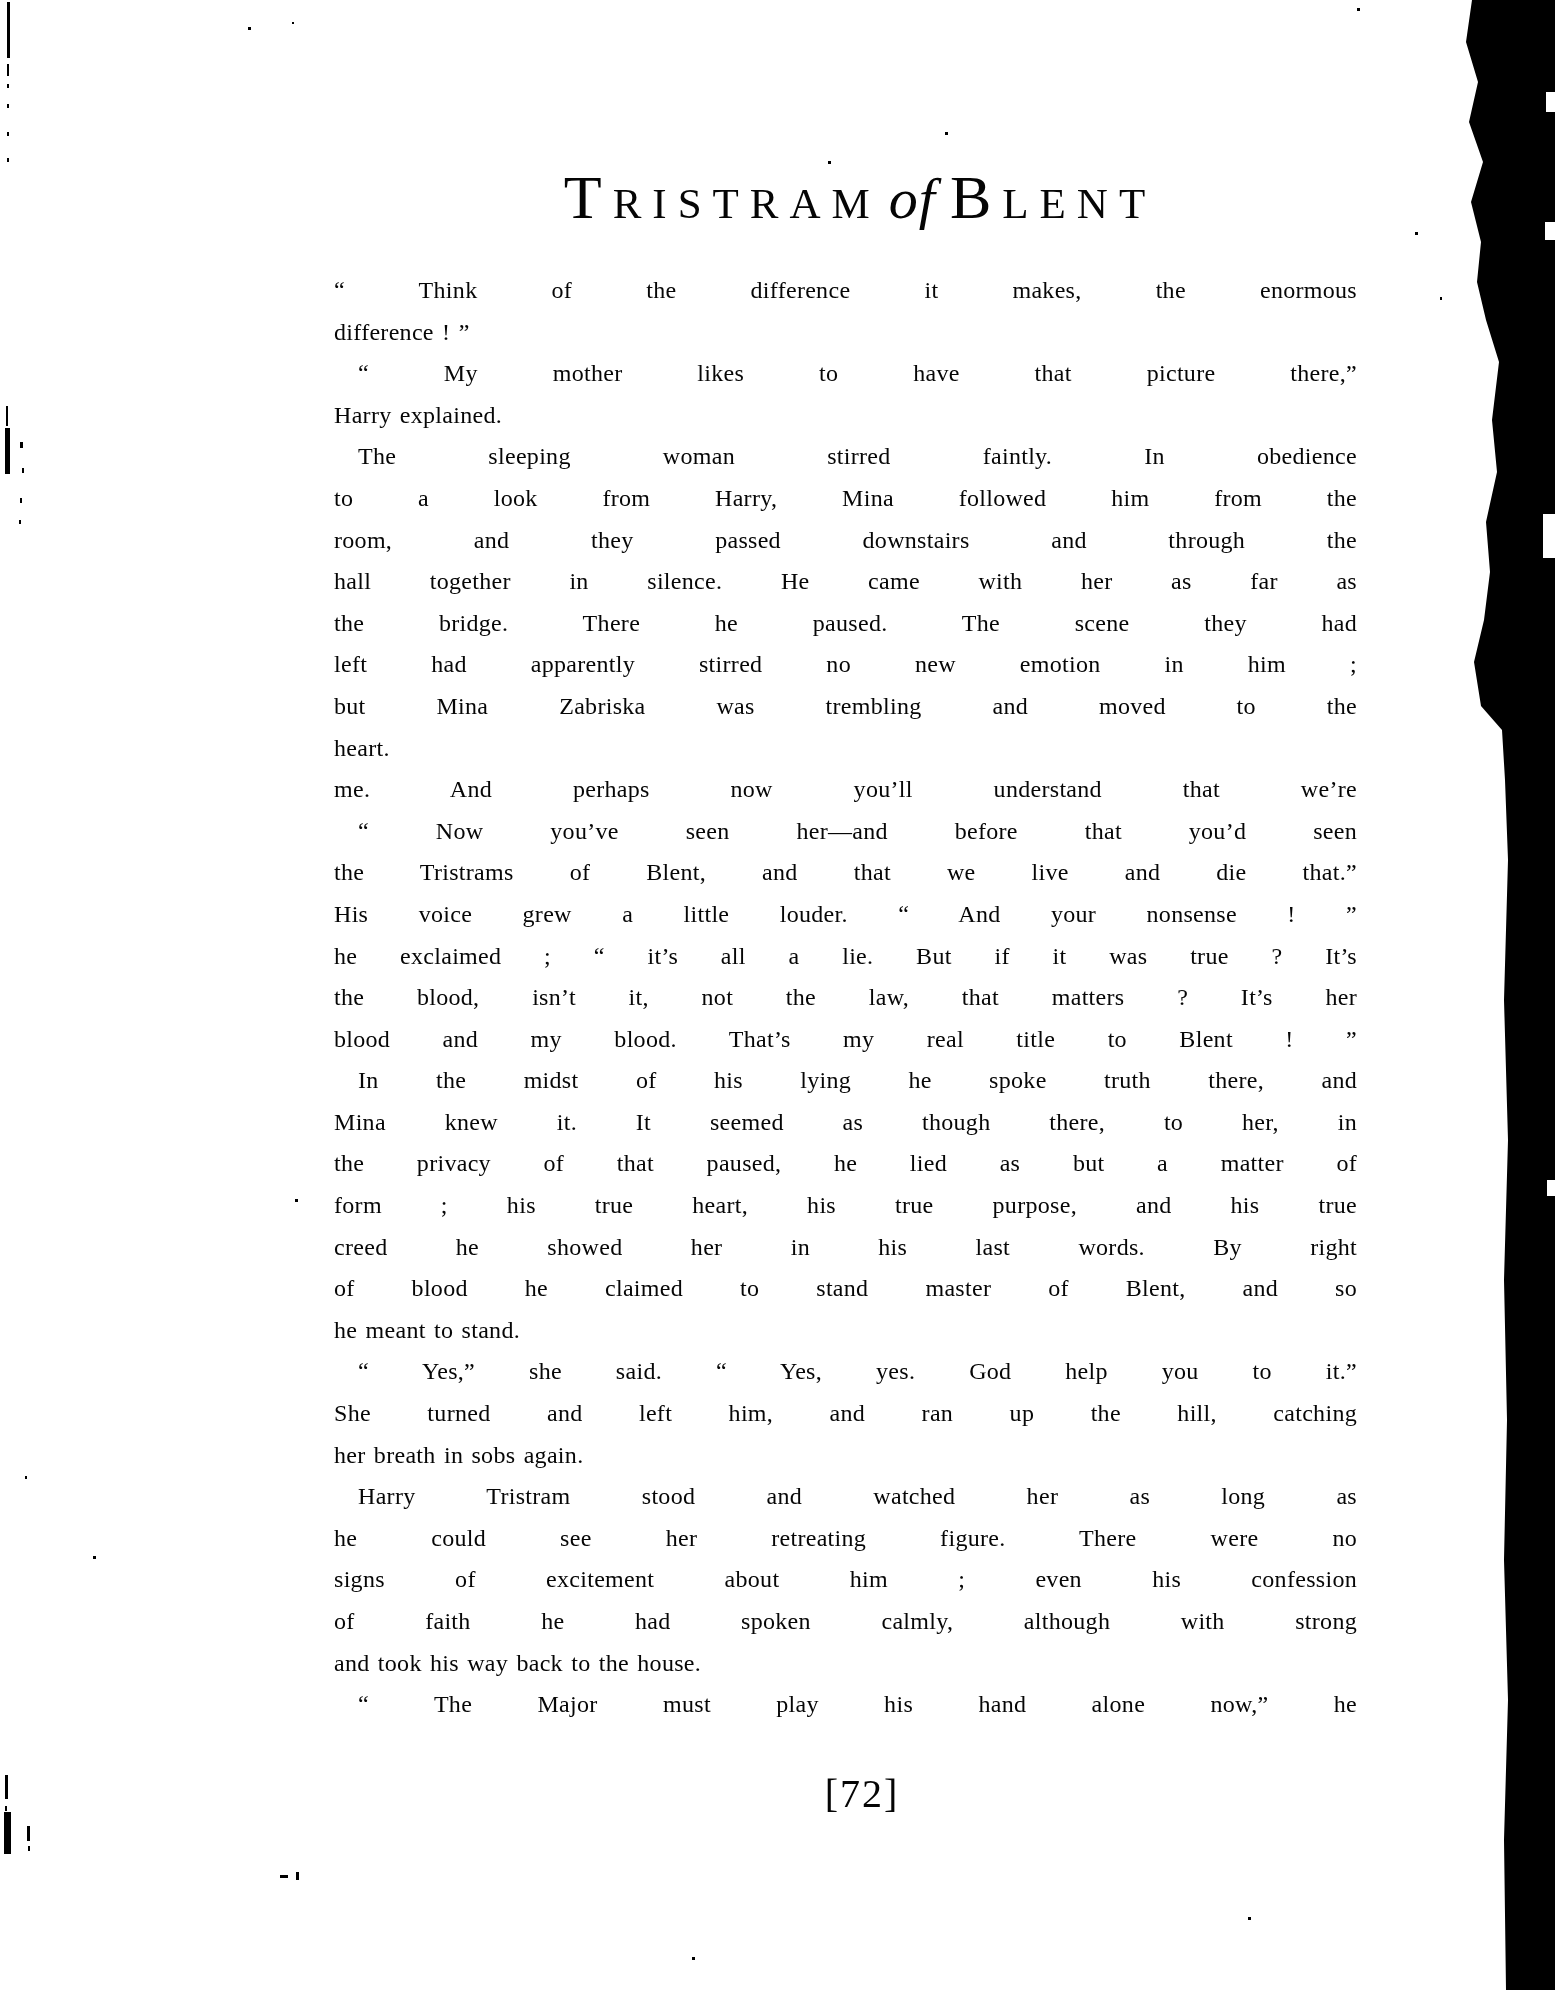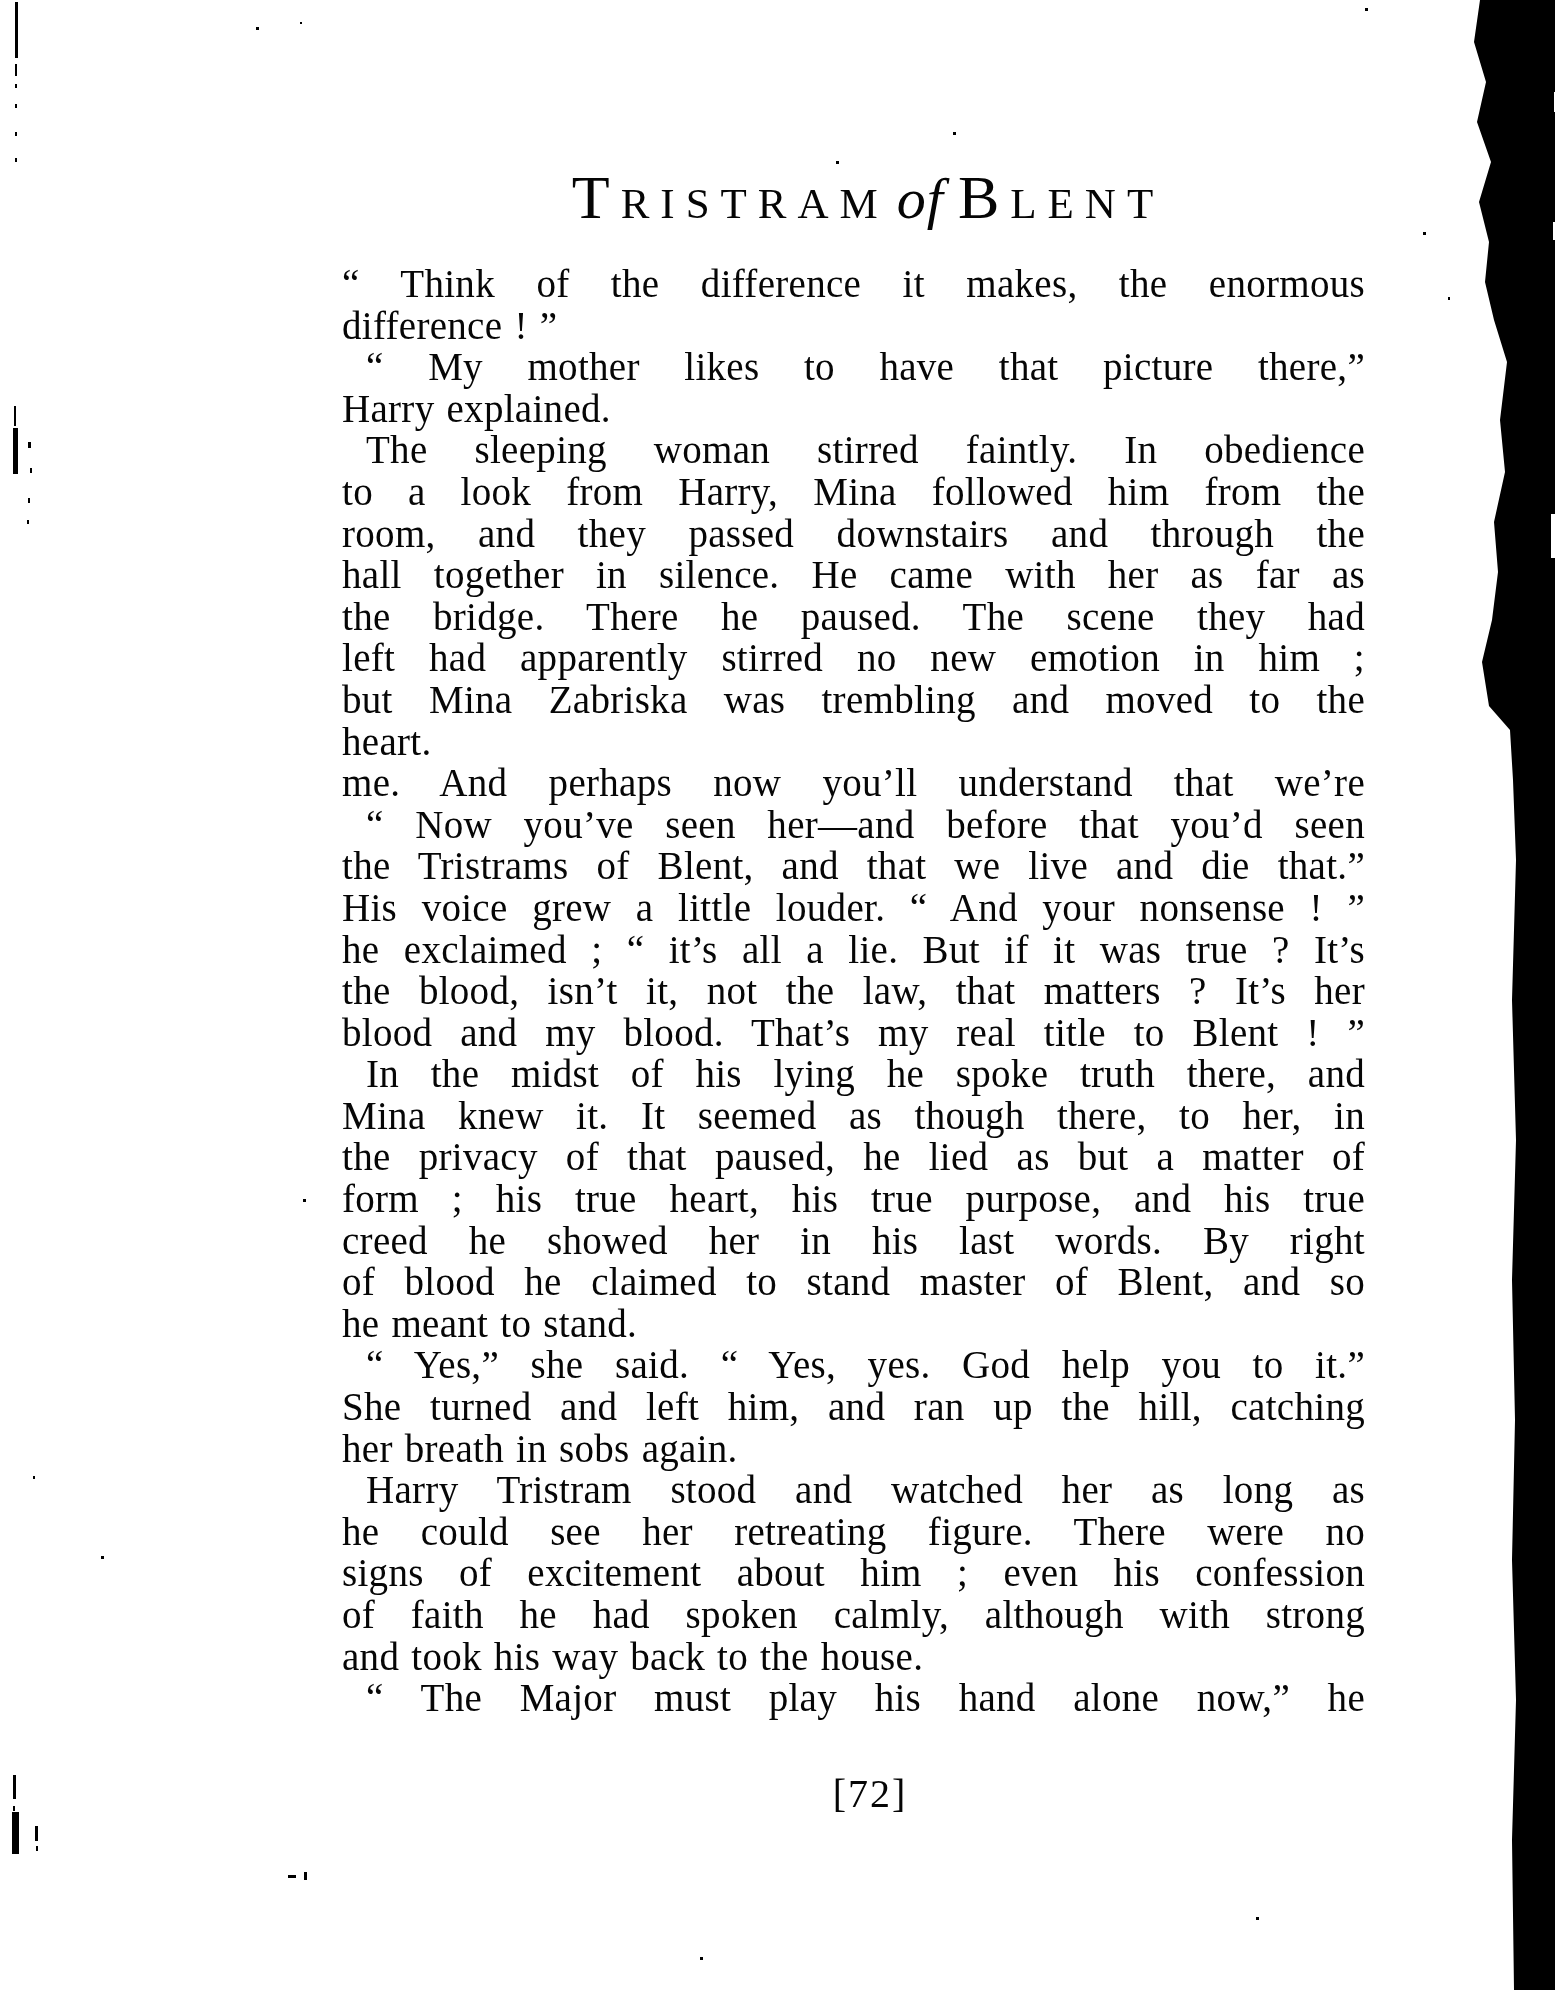--- a/index.html
+++ b/index.html
@@ -4,21 +4,21 @@
 <style>
   html, body { margin: 0; padding: 0; }
   body {
     width: 1555px; height: 1990px;
     background: #ffffff;
     position: relative;
     overflow: hidden;
     font-family: "Liberation Serif", "DejaVu Serif", serif;
     color: #000000;
   }
-  .page { position: absolute; inset: 0; margin-left: 8px; }
+  .page { position: absolute; inset: 0; }
 
   
   .title {
     position: absolute;
     top: 166px; left: 860px;
     transform: translateX(-50%);
     white-space: nowrap;
     font-size: 62px;
     line-height: 1;
     color: #050505;
@@ -30,23 +30,23 @@
   .title .of {
     font-style: italic;
     font-size: 58px;
     letter-spacing: 1px;
     margin: 0 14px 0 8px;
   }
 
   
   .text-column {
     position: absolute;
-    left: 334px; top: 263px;
+    left: 334px; top: 270px;
     width: 1023px;
-    font-size: 39px;
+    font-size: 24px;
     line-height: 41.6px;
     letter-spacing: 0.3px;
     word-spacing: 2px;
     color: #060606;
   }
   .line {
     text-align: justify;
     text-align-last: justify;
     min-height: 41.6px;
   }

